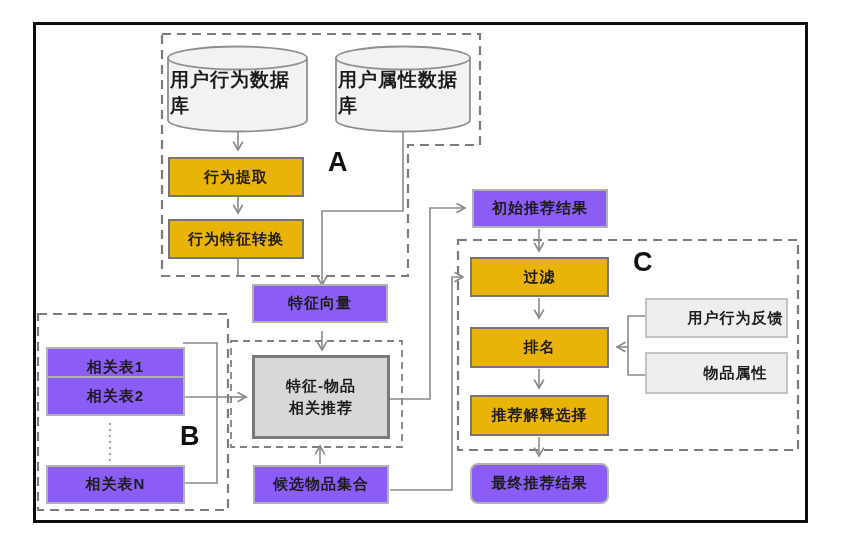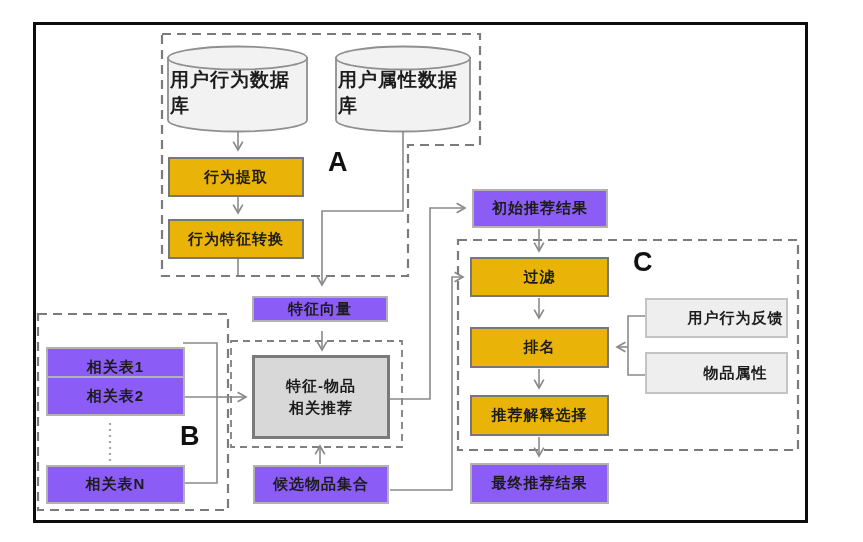--- a/index.html
+++ b/index.html
@@ -87,34 +87,34 @@
     </g>
 
     <path d="M110,423 V462" fill="none" stroke="#a5a5a5" stroke-width="2.2" stroke-dasharray="2 4"></path>
   </svg>
 
   <div class="cyl-label" style="left:170px; top:78px; width:136px; height:30px;">用户行为数据库</div>
   <div class="cyl-label" style="left:338px; top:78px; width:131px; height:30px;">用户属性数据库</div>
 
   <div class="box shaded" style="left:168px; top:157px; width:136px; height:40px;">行为提取</div>
   <div class="box shaded" style="left:168px; top:219px; width:136px; height:40px;">行为特征转换</div>
-  <div class="box light" style="left:252px; top:296px; width:136px; height:26px;">特征向量</div>
+  <div class="box light" style="left:252px; top:284px; width:136px; height:39px;">特征向量</div>
   <div class="box strong" style="left:252px; top:355px; width:138px; height:84px;">特征-物品
 相关推荐</div>
   <div class="box light" style="left:253px; top:465px; width:136px; height:39px;">候选物品集合</div>
 
   <div class="box light" style="left:46px; top:323px; width:139px; height:41px;margin-top:24px;">相关表1</div>
   <div class="box light" style="left:46px; top:376px; width:139px; height:40px;">相关表2</div>
   <div class="box light" style="left:46px; top:465px; width:139px; height:39px;">相关表N</div>
 
   <div class="box light" style="left:472px; top:189px; width:136px; height:39px;">初始推荐结果</div>
   <div class="box shaded" style="left:470px; top:257px; width:139px; height:40px;">过滤</div>
   <div class="box shaded" style="left:470px; top:327px; width:139px; height:41px;">排名</div>
   <div class="box shaded" style="left:470px; top:395px; width:139px; height:41px;">推荐解释选择</div>
-  <div class="box light" style="left:470px; top:463px; width:139px; height:41px;">最终推荐结果</div>
+  <div class="box light" style="left:470px; top:463px; width:139px; height:41px;border-radius:8px;">最终推荐结果</div>
 
   <div class="box xlight" style="left:645px; top:298px; width:143px; height:40px;">用户行为反馈</div>
   <div class="box xlight" style="left:645px; top:352px; width:143px; height:42px;">物品属性</div>
 
   <div class="group-letter" style="left:328px; top:147px;">A</div>
   <div class="group-letter" style="left:180px; top:421px;">B</div>
   <div class="group-letter" style="left:633px; top:247px;">C</div>
 
 </div>
 

